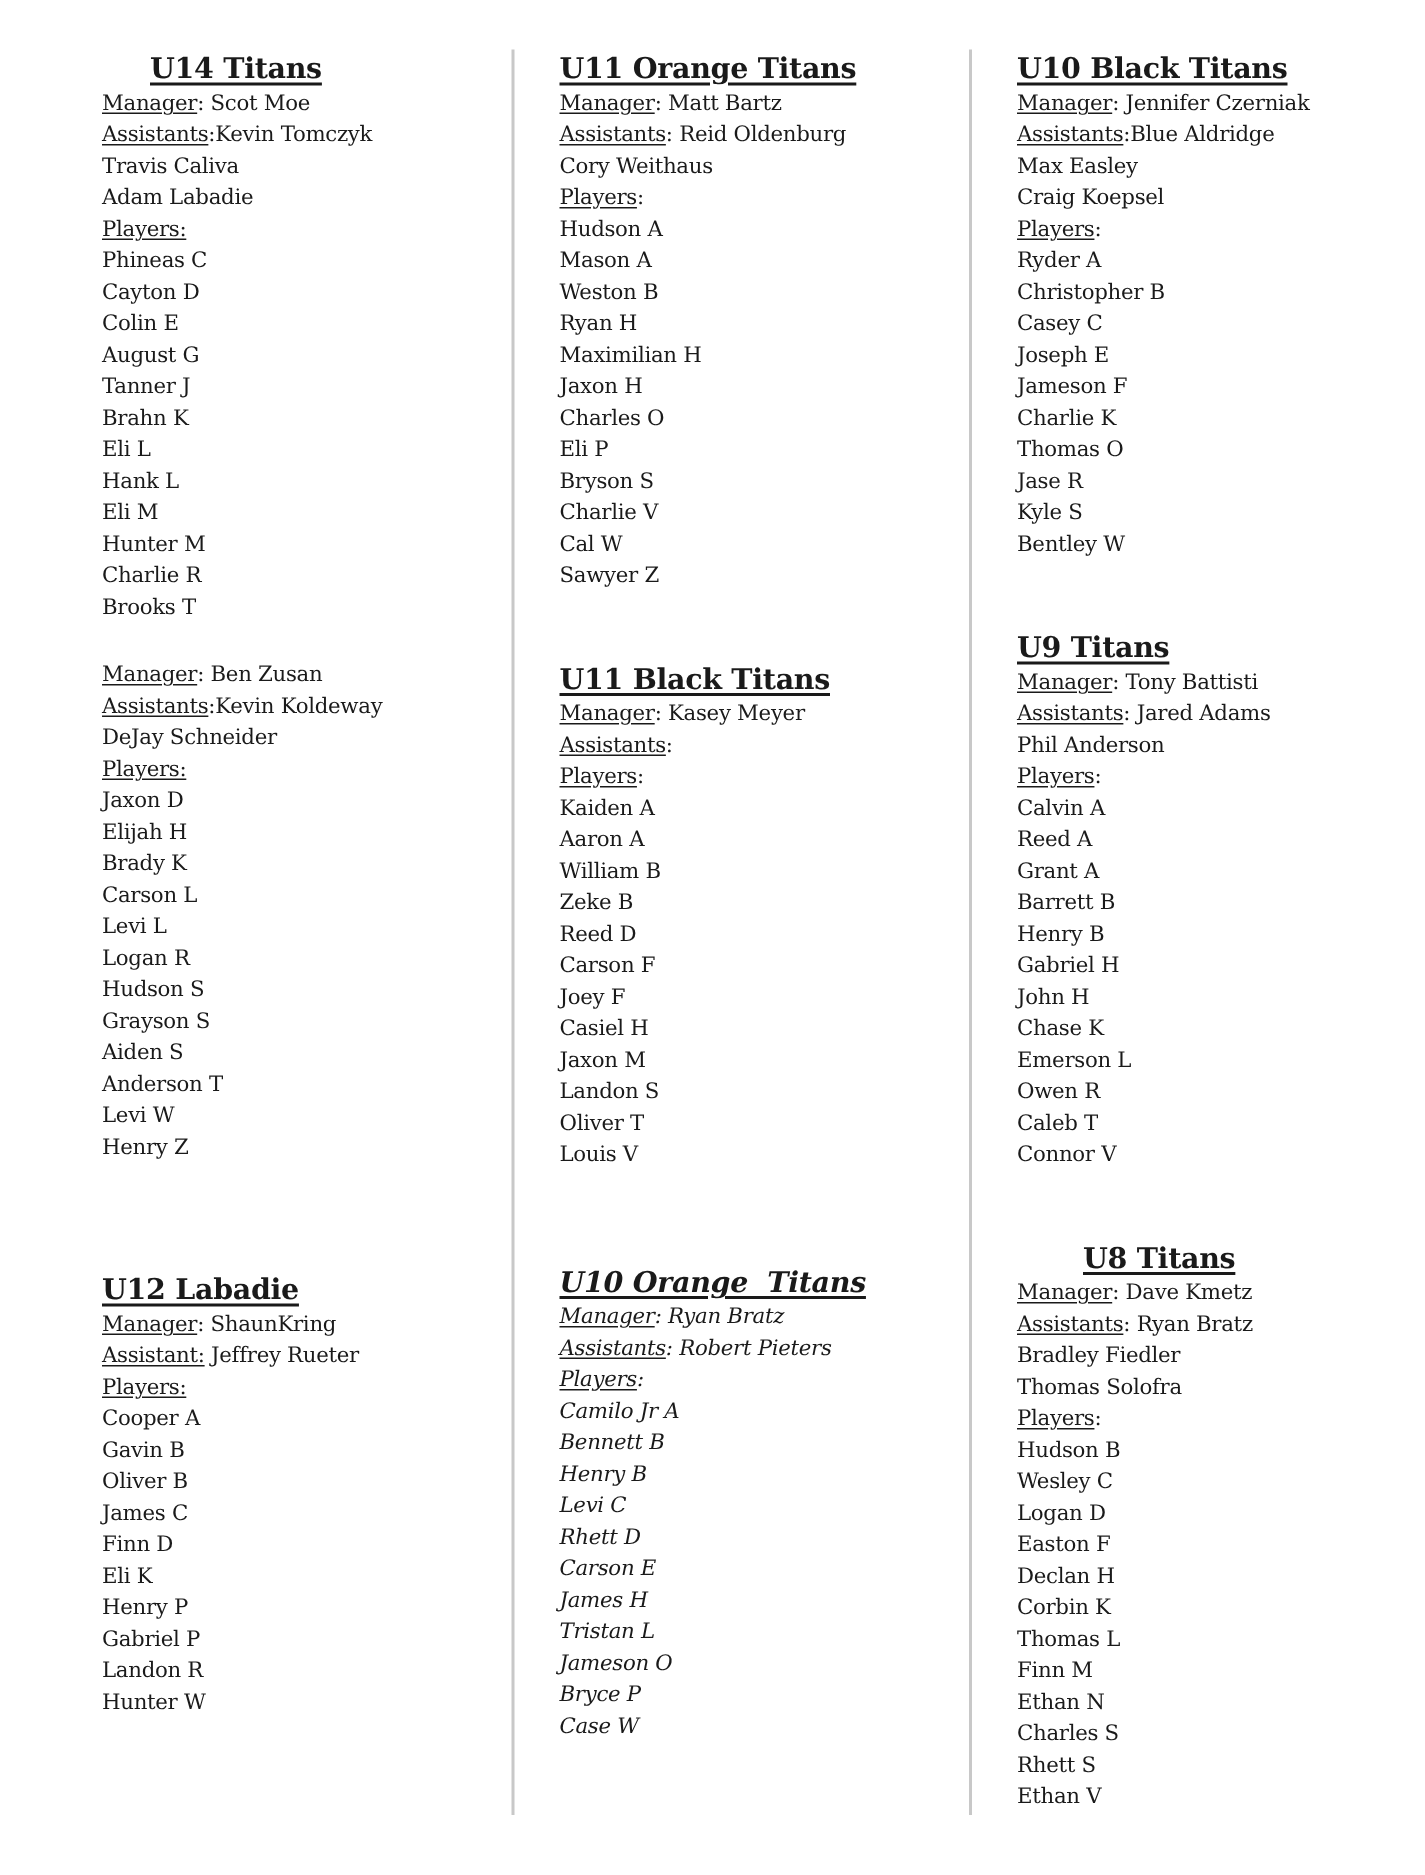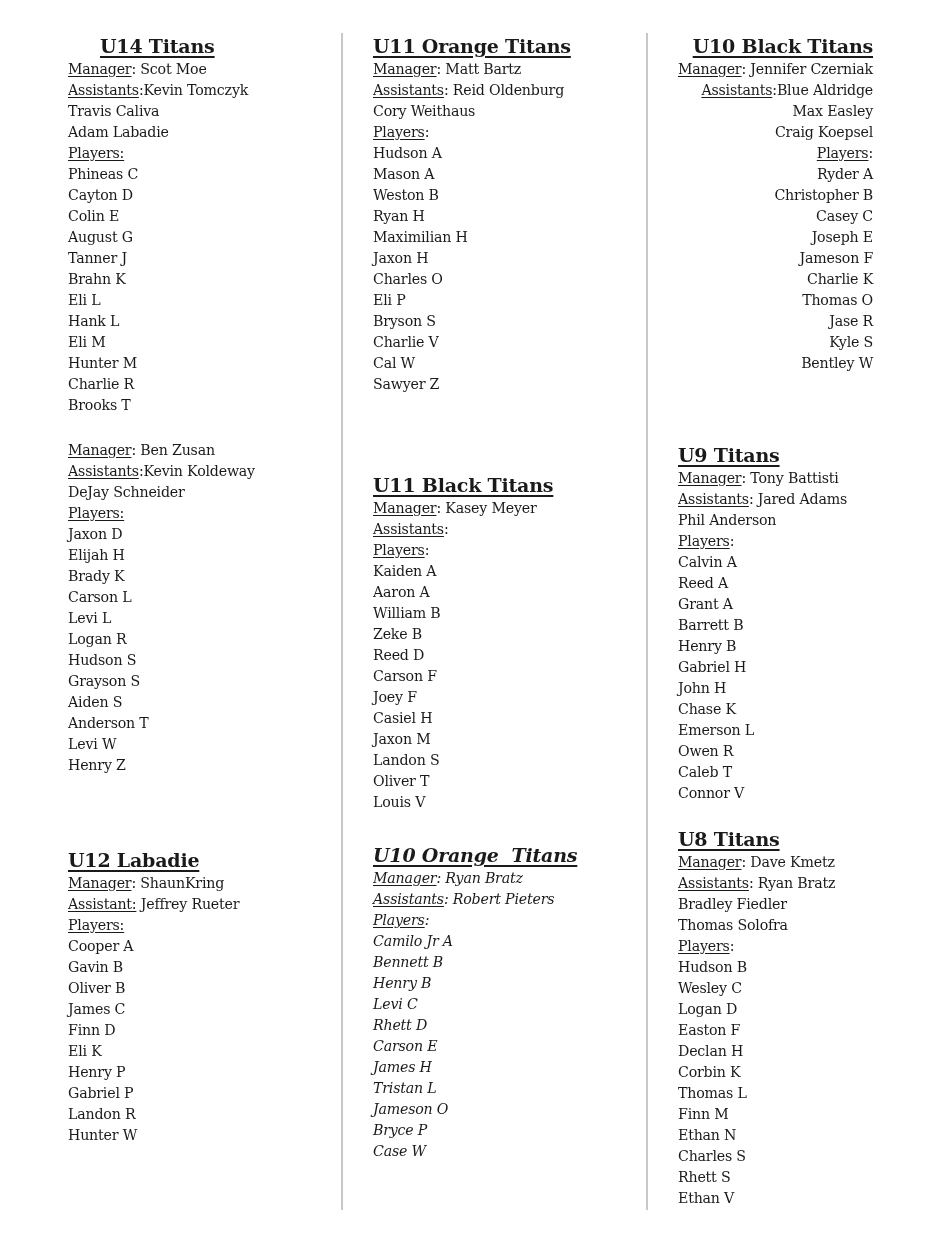--- a/index.html
+++ b/index.html
@@ -106,21 +106,21 @@
         <div class="line">Maximilian H</div>
         <div class="line">Jaxon H</div>
         <div class="line">Charles O</div>
         <div class="line">Eli P</div>
         <div class="line">Bryson S</div>
         <div class="line">Charlie V</div>
         <div class="line">Cal W</div>
         <div class="line">Sawyer Z</div>
       </div>
       <div class="team" style="top: 407px;">
-        <div class="team-title" style="white-space: pre; margin-top: 32px;">U11 Black Titans</div>
+        <div class="team-title" style="white-space: pre;">U11 Black Titans</div>
         <div class="line"><span class="lbl">Manager</span><span style="white-space:pre">: </span><span>Kasey Meyer</span></div>
         <div class="line"><span class="lbl">Assistants</span><span style="white-space:pre">:</span><span></span></div>
         <div class="line"><span class="lbl">Players</span><span>:</span></div>
         <div class="line">Kaiden A</div>
         <div class="line">Aaron A</div>
         <div class="line">William B</div>
         <div class="line">Zeke B</div>
         <div class="line">Reed D</div>
         <div class="line">Carson F</div>
         <div class="line">Joey F</div>
@@ -142,59 +142,59 @@
         <div class="line">Rhett D</div>
         <div class="line">Carson E</div>
         <div class="line">James H</div>
         <div class="line">Tristan L</div>
         <div class="line">Jameson O</div>
         <div class="line">Bryce P</div>
         <div class="line">Case W</div>
       </div>
     </div>
     <div class="col" style="left: 678px;">
-      <div class="team" style="top: 0px; text-align: right;">
+      <div class="team" style="top: 0px;">
         <div class="team-title" style="white-space: pre;">U10 Black Titans</div>
         <div class="line"><span class="lbl">Manager</span><span style="white-space:pre">: </span><span>Jennifer Czerniak</span></div>
         <div class="line"><span class="lbl">Assistants</span><span style="white-space:pre">:</span><span>Blue Aldridge</span></div>
         <div class="line">Max Easley</div>
         <div class="line">Craig Koepsel</div>
         <div class="line"><span class="lbl">Players</span><span>:</span></div>
         <div class="line">Ryder A</div>
         <div class="line">Christopher B</div>
         <div class="line">Casey C</div>
         <div class="line">Joseph E</div>
         <div class="line">Jameson F</div>
         <div class="line">Charlie K</div>
         <div class="line">Thomas O</div>
         <div class="line">Jase R</div>
         <div class="line">Kyle S</div>
         <div class="line">Bentley W</div>
       </div>
       <div class="team" style="top: 386px;">
-        <div class="team-title" style="white-space: pre; margin-top: 23px;">U9 Titans</div>
+        <div class="team-title" style="white-space: pre;">U9 Titans</div>
         <div class="line"><span class="lbl">Manager</span><span style="white-space:pre">: </span><span>Tony Battisti</span></div>
         <div class="line"><span class="lbl">Assistants</span><span style="white-space:pre">: </span><span>Jared Adams</span></div>
         <div class="line">Phil Anderson</div>
         <div class="line"><span class="lbl">Players</span><span>:</span></div>
         <div class="line">Calvin A</div>
         <div class="line">Reed A</div>
         <div class="line">Grant A</div>
         <div class="line">Barrett B</div>
         <div class="line">Henry B</div>
         <div class="line">Gabriel H</div>
         <div class="line">John H</div>
         <div class="line">Chase K</div>
         <div class="line">Emerson L</div>
         <div class="line">Owen R</div>
         <div class="line">Caleb T</div>
         <div class="line">Connor V</div>
       </div>
       <div class="team" style="top: 793px;">
-        <div class="team-title" style="white-space: pre;">U8 Titans</div>
+        <div class="team-title" style="white-space: pre; margin-left: 44px;">U8 Titans</div>
         <div class="line"><span class="lbl">Manager</span><span style="white-space:pre">: </span><span>Dave Kmetz</span></div>
         <div class="line"><span class="lbl">Assistants</span><span style="white-space:pre">: </span><span>Ryan Bratz</span></div>
         <div class="line">Bradley Fiedler</div>
         <div class="line">Thomas Solofra</div>
         <div class="line"><span class="lbl">Players</span><span>:</span></div>
         <div class="line">Hudson B</div>
         <div class="line">Wesley C</div>
         <div class="line">Logan D</div>
         <div class="line">Easton F</div>
         <div class="line">Declan H</div>

